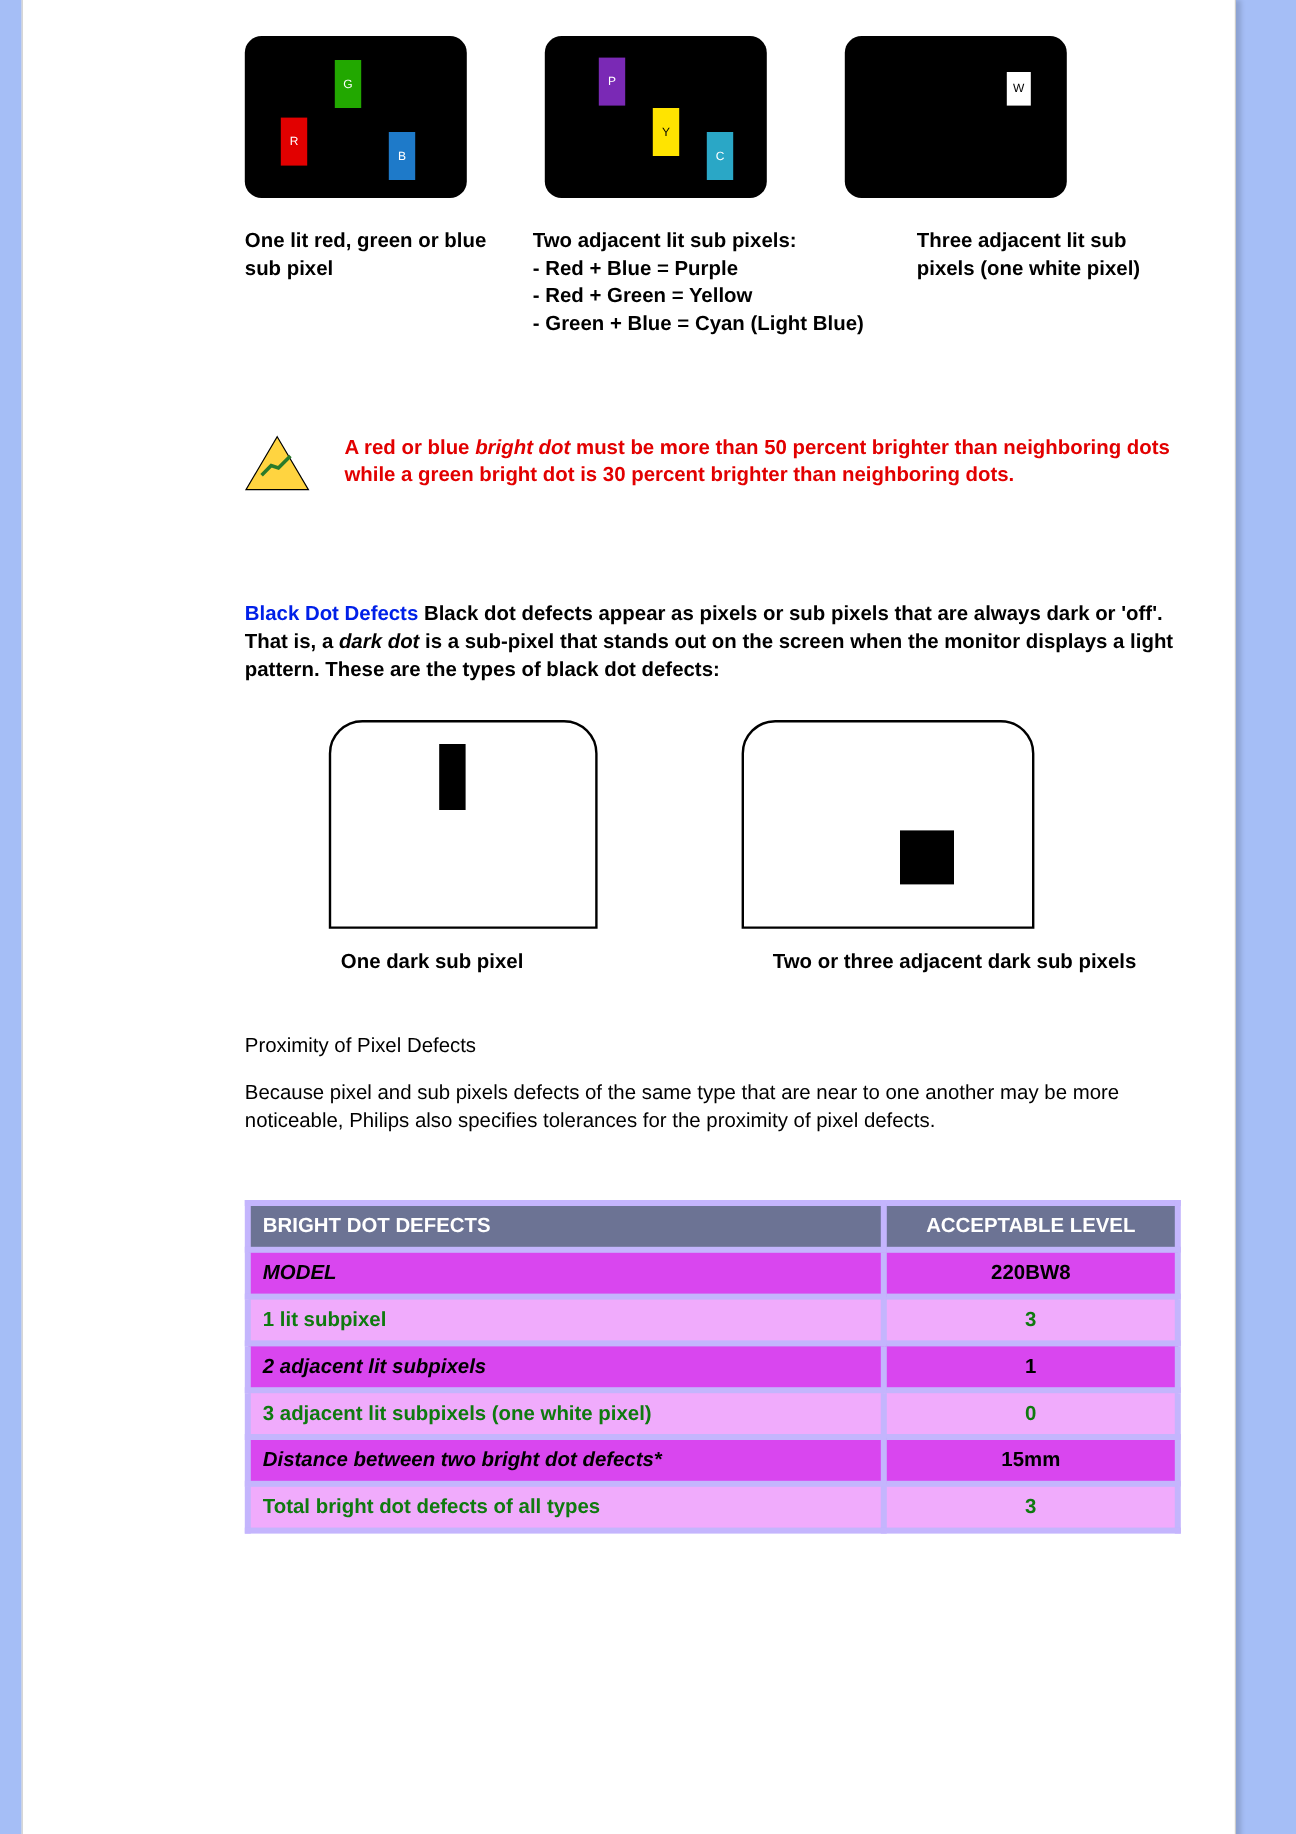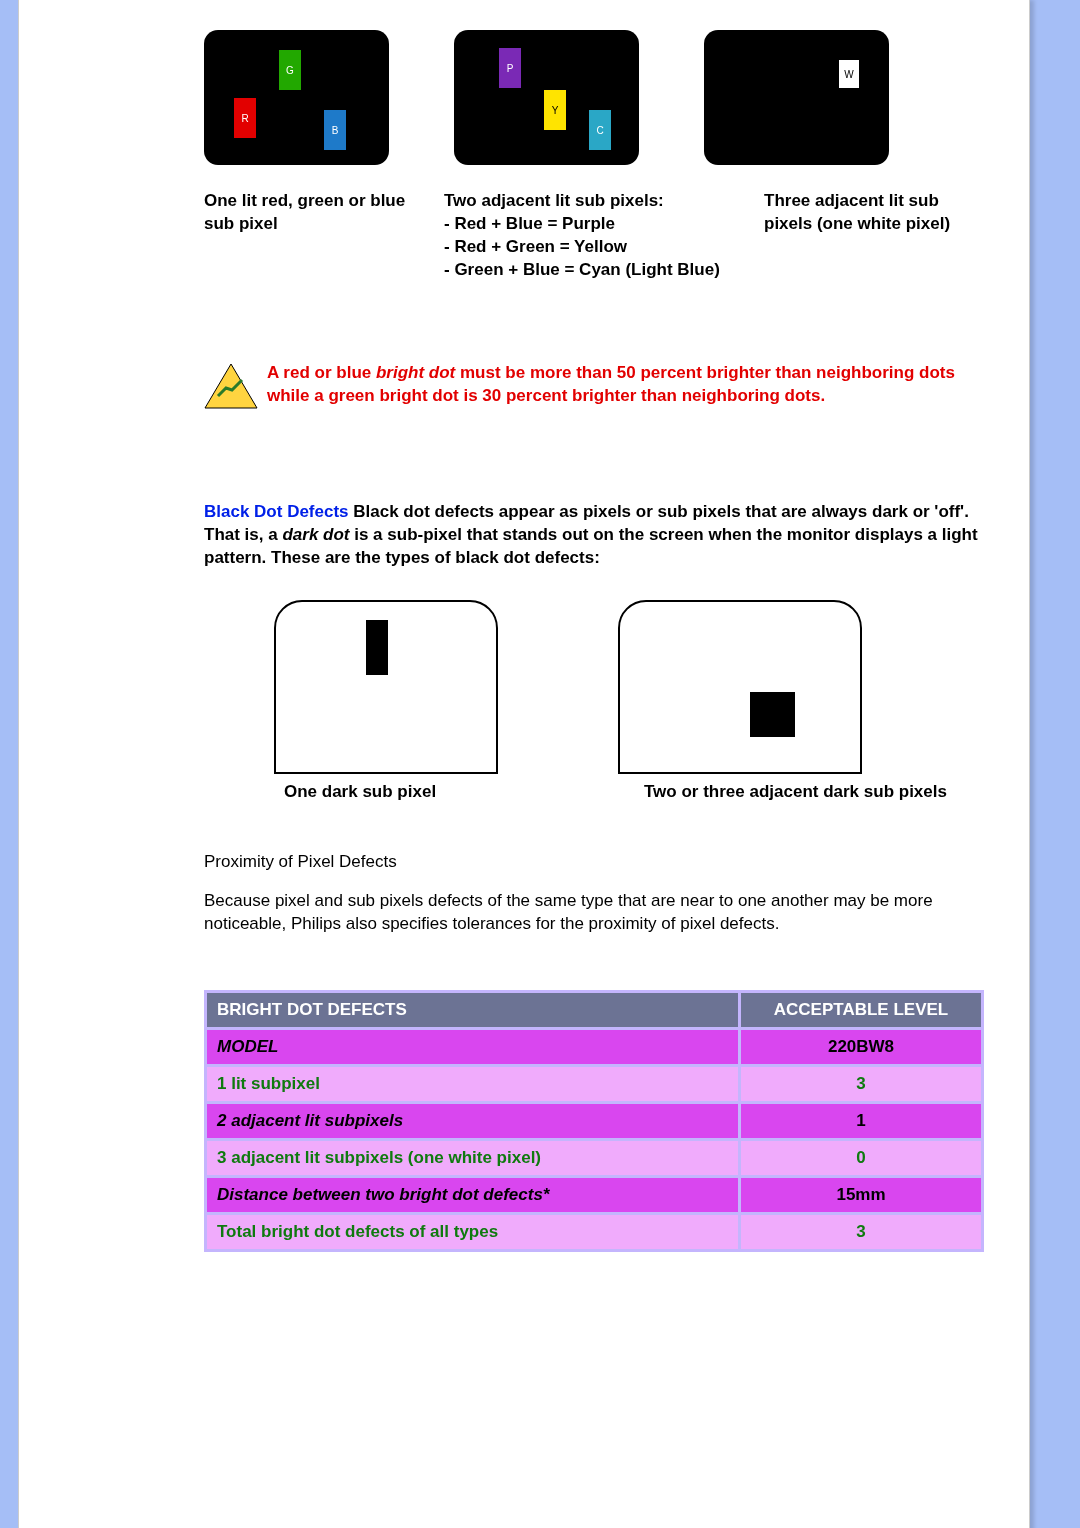--- a/index.html
+++ b/index.html
@@ -30,48 +30,48 @@
     width:185px;height:135px;background:#000;border-radius:14px;
     position:relative;
   }
   .sub{position:absolute;width:22px;height:40px;display:flex;align-items:center;justify-content:center;font:10px Arial;color:#fff;}
   .R{background:#e20000;} .G{background:#22a800;} .B{background:#1e7ac9;}
   .P{background:#7a29b5;} .Y{background:#ffe400;color:#000;} .C{background:#2aa7c6;}
   .W{background:#fff;color:#000;border:none;}
   .cap-row{display:flex;gap:15px;margin-top:25px;font-weight:bold;font-size:17px;line-height:1.35;}
   .cap1{width:225px;} .cap2{width:305px;} .cap3{width:210px;}
   
-  .warn{display:flex;gap:8px;margin-top:80px;}
+  .warn{display:flex;gap:28px;margin-top:80px;}
   .warn-ico{width:55px;height:48px;position:relative;flex:none;}
   .warn-ico svg{width:55px;height:48px;}
   .warn-text{color:#e20000;font-weight:bold;line-height:1.35;}
   .warn-text i{font-style:italic;font-weight:bold;}
   
   .para{margin-top:91px;font-weight:bold;line-height:1.35;}
   .blue{color:#0020e8;}
   .ital{font-style:italic;}
   
   .dark-row{display:flex;gap:120px;margin-top:30px;margin-left:70px;}
   .dark-fig{width:220px;height:170px;background:#fff;border:2px solid #000;border-radius:28px 28px 0 0;position:relative;}
   .dark-fig.big{width:240px;height:170px;}
   .d-block{position:absolute;background:#000;}
-  .dark-caps{display:flex;margin-top:8px;font-weight:bold;}
+  .dark-caps{display:flex;margin-top:18px;font-weight:bold;}
   .dcap1{width:360px;margin-left:80px;}
   .dcap2{}
   
   h3{font-size:17px;font-weight:normal;margin:50px 0 18px 0;}
   
   table.def{
     width:100%;
     border-collapse:collapse;
     border:3px solid #000;
     margin-top:55px;
   }
   table.def th, table.def td{
-    border:3px solid #c4b5fd;
+    border:5px solid #c4b5fd;
     padding:7px 10px;
     font-weight:bold;
     font-size:17px;
   }
   table.def th{background:#6c7394;color:#fff;text-align:left;}
   table.def th.last{text-align:center;white-space:nowrap;}
   tr.grey td{background:#d946ef;}
   tr.grey td:first-child{font-style:italic;}
   tr.yel td{background:#f0abfc;color:#0f7a0f;}
   td.val{text-align:center;width:220px;}

